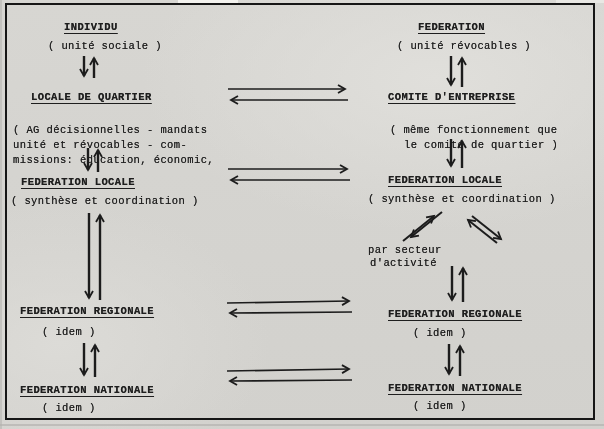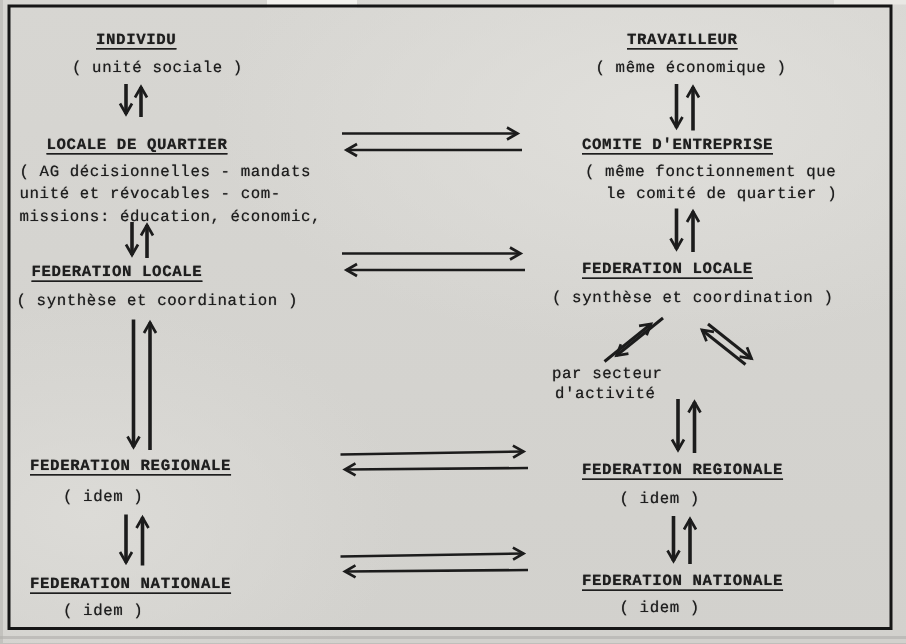--- a/index.html
+++ b/index.html
@@ -16,21 +16,21 @@
     position:absolute;left:5px;top:3px;width:586px;height:413px;
     border:2.5px solid #161616;
   }
   .edge-left{position:absolute;left:0;top:0;width:2px;height:429px;background:#c3c2be;}
   .notch{position:absolute;left:178px;top:0;width:60px;height:5px;background:#f3f2ee;}
   .edge-top-right{position:absolute;left:556px;top:0;width:48px;height:3px;background:#e9e8e4;}
   .bottom-edge{position:absolute;left:0;top:424px;width:604px;height:2px;background:#b2b1ad;opacity:.65;}
   .node{position:absolute;white-space:nowrap;font-size:10.5px;letter-spacing:.4px;
         text-shadow:0 0 .5px rgba(25,25,25,.75);}
   .title{font-weight:bold;text-decoration:underline;text-underline-offset:2.5px;}
-  .desc{line-height:15px;}
+  .desc{line-height:15px;margin-top:15px;}
   .indent{padding-left:14px;}
   svg.arrows{position:absolute;left:0;top:0;}
   .v{stroke:#1c1c1c;stroke-width:2.4;}
   .h{stroke:#1c1c1c;stroke-width:1.7;}
   .d{stroke:#1c1c1c;stroke-width:2;}
 </style>
 </head>
 <body>
 
 <div id="stage">
@@ -121,22 +121,22 @@
 
   <div class="node title" style="left:21px;top:176px">FEDERATION LOCALE</div>
   <div class="node" style="left:11px;top:195px">( synthèse et coordination )</div>
 
   <div class="node title" style="left:20px;top:305px">FEDERATION REGIONALE</div>
   <div class="node" style="left:42px;top:326px">( idem )</div>
 
   <div class="node title" style="left:20px;top:384px">FEDERATION NATIONALE</div>
   <div class="node" style="left:42px;top:402px">( idem )</div>
 
-  <div class="node title" style="left:418px;top:21px">TRAVAILLEUR</div>
-  <div class="node" style="left:397px;top:40px">( même économique )</div>
+  <div class="node title" style="left:418px;top:21px">FEDERATION</div>
+  <div class="node" style="left:397px;top:40px">( unité révocables )</div>
 
   <div class="node title" style="left:388px;top:91px">COMITE D'ENTREPRISE</div>
   <div class="node desc" style="left:390px;top:108px">
     <div>( même fonctionnement que</div>
     <div class="indent">le comité de quartier )</div>
   </div>
 
   <div class="node title" style="left:388px;top:174px">FEDERATION LOCALE</div>
   <div class="node" style="left:368px;top:193px">( synthèse et coordination )</div>
 

